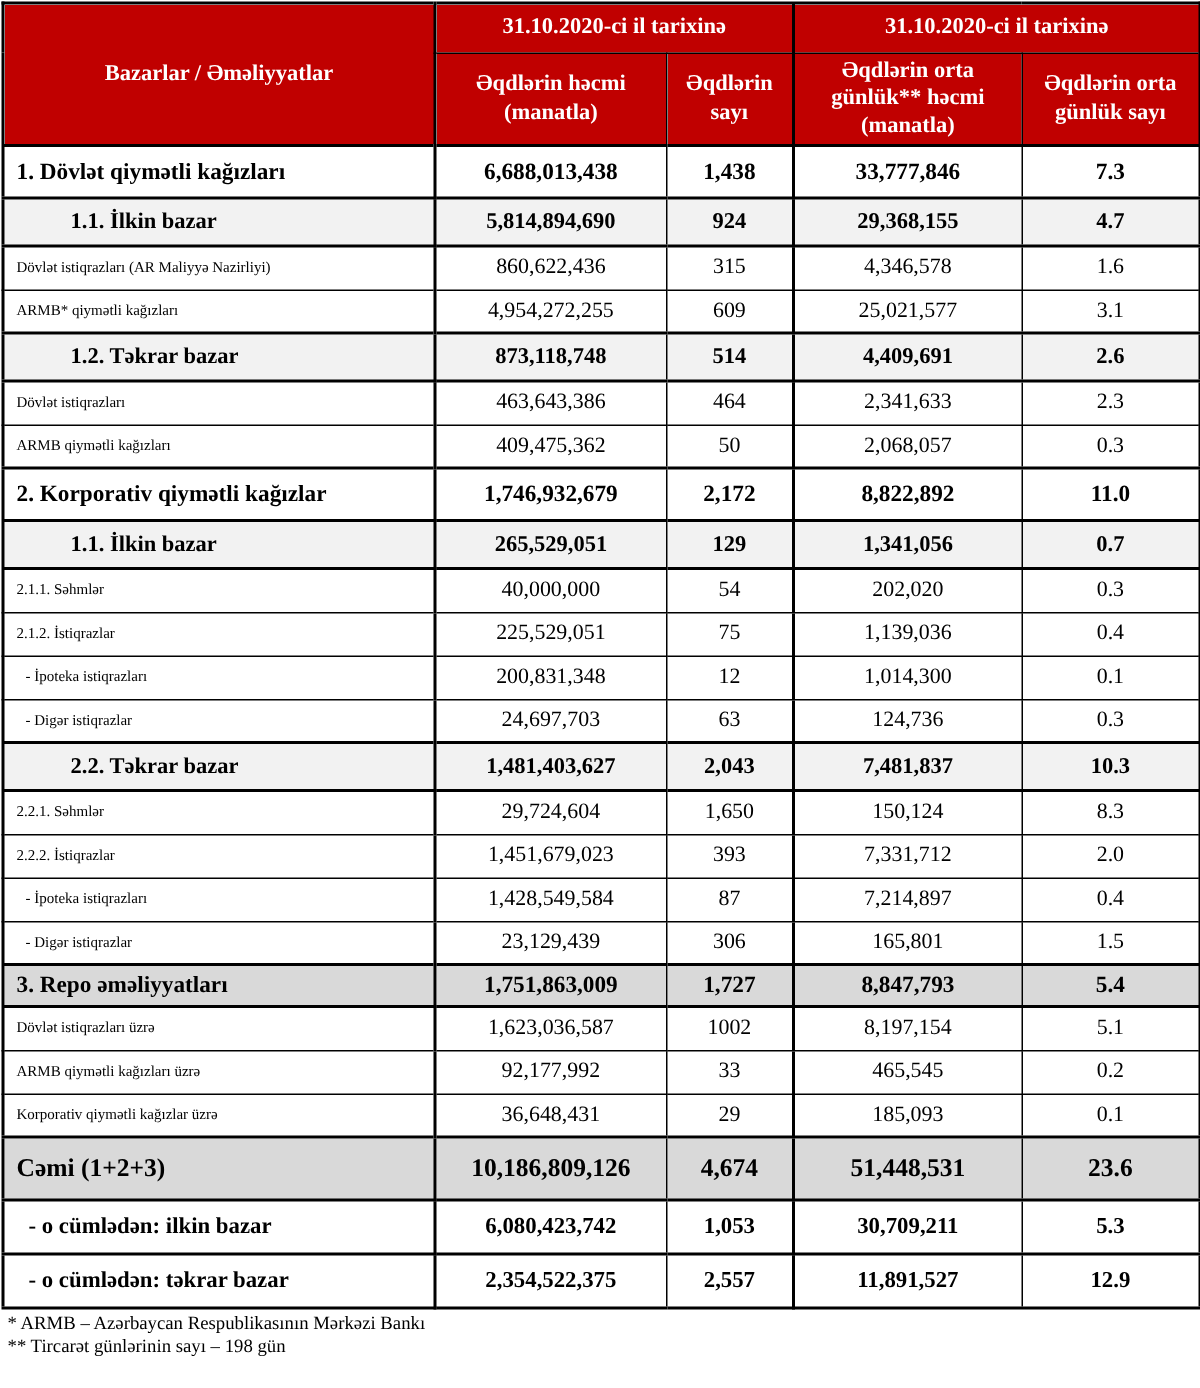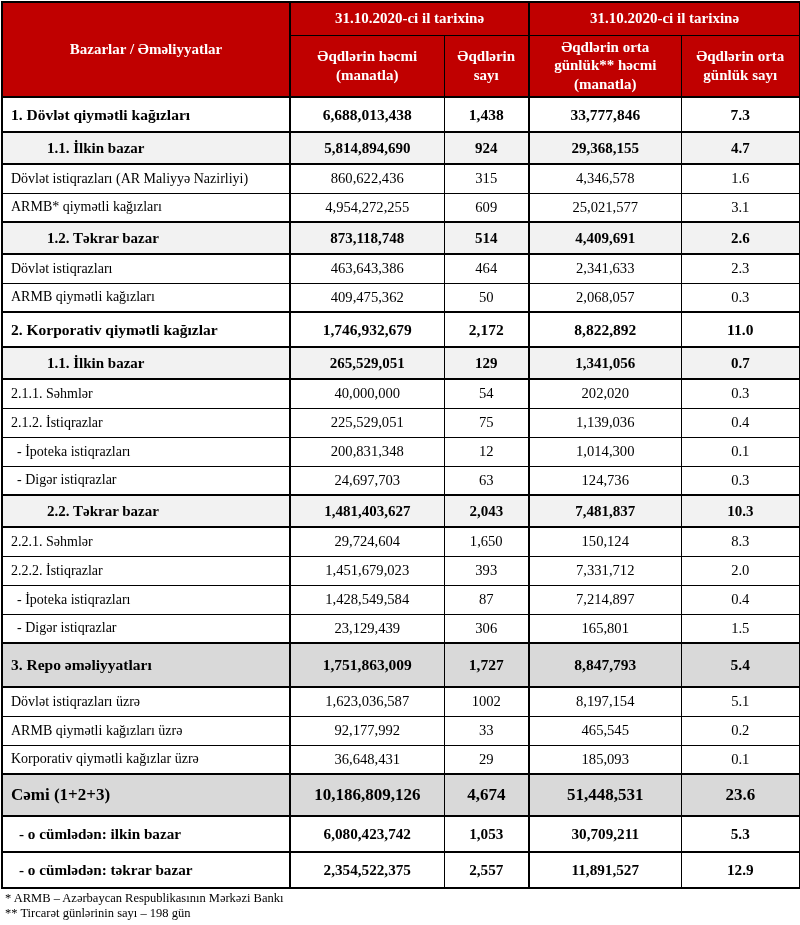--- a/index.html
+++ b/index.html
@@ -40,32 +40,32 @@
     line-height: 1.25;
   }
   tr.head-top th { height: 33px; }
   tr.head-bot th { height: 62px; border-bottom: 2px solid #000; }
   .thick-r { border-right: 2px solid #000 !important; }
 
   
   td.lbl {
     text-align: left;
     padding: 2px 4px 2px 8px;
-    font-size: 14px;
+    font-size: 10px;
     white-space: nowrap;
   }
   td.val {
     text-align: center;
     font-size: 14.6px;
     padding: 2px 2px;
   }
   tr.reg td, tr.dash td { height: 29px; }
   tr.sub td { height: 32px; }
   tr.major td { height: 35px; }
-  tr.major-gray td { height: 44px; }
+  tr.major-gray td { height: 28px; }
   tr.total td { height: 42px; }
   tr.total-sub td { height: 36px; }
 
   tr.major td, tr.sub td, tr.major-gray td, tr.total td, tr.total-sub td {
     font-weight: bold;
   }
   tr.major td, tr.major-gray td, tr.total td, tr.sub td, tr.total-sub td {
     border-top-width: 2px;
     border-bottom-width: 2px;
   }

